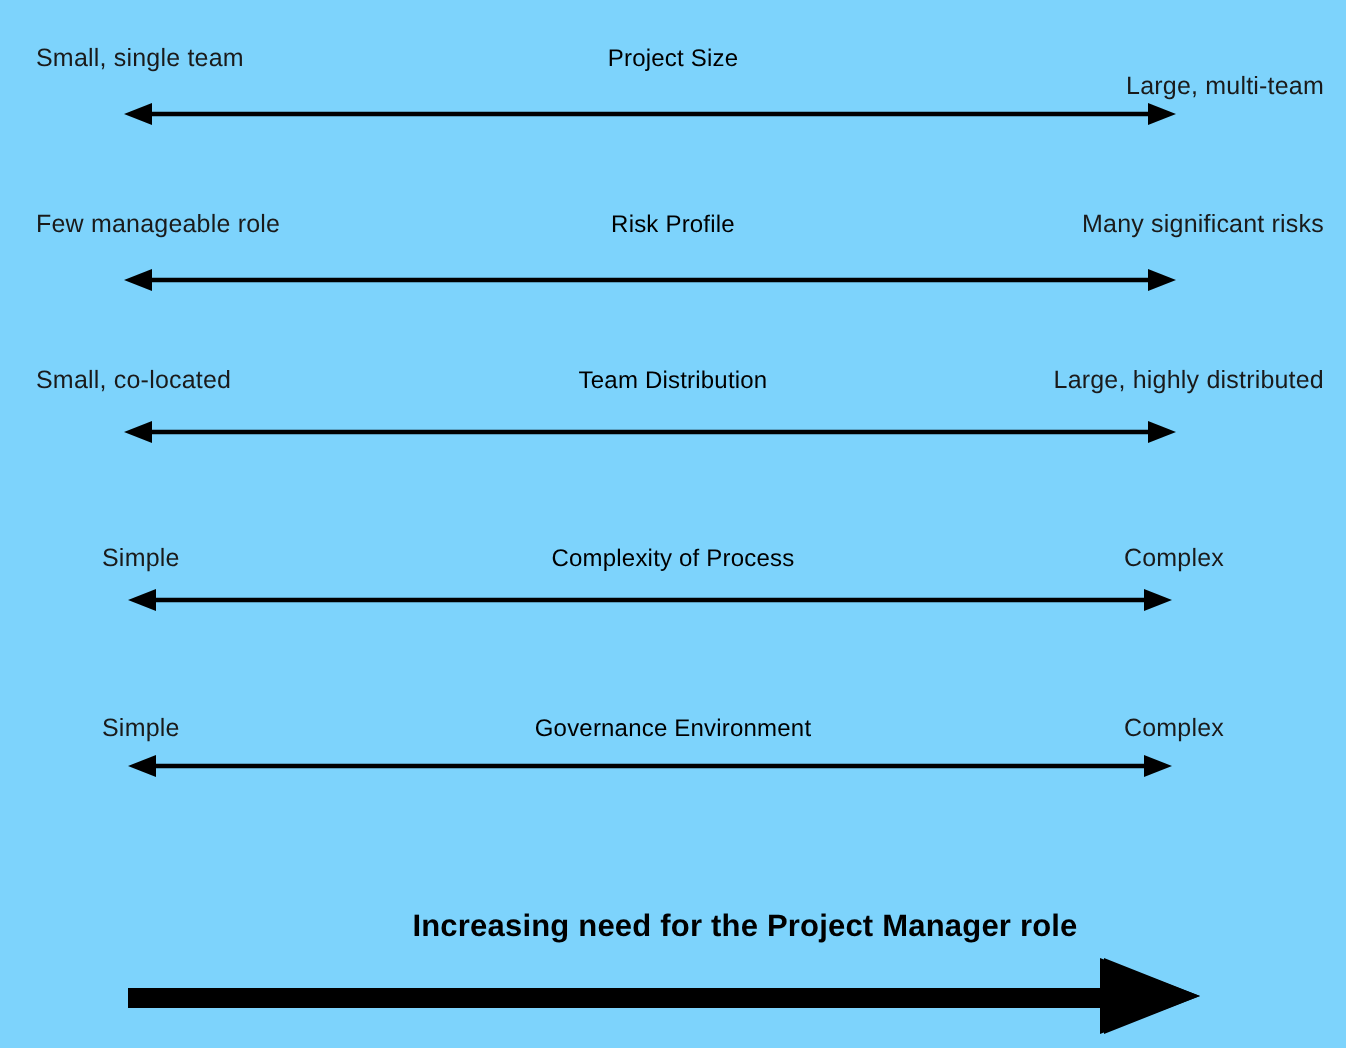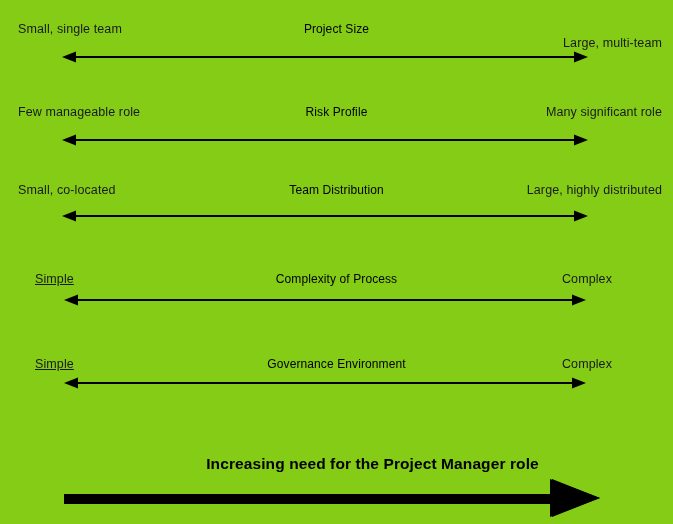--- a/index.html
+++ b/index.html
@@ -9,21 +9,21 @@
     background: #ffffff;
   }
   body {
     font-family: "Liberation Sans", sans-serif;
     color: #000000;
   }
   #diagram {
     position: relative;
     width: 673px;
     height: 524px;
-    background: #84cc16;
+    background: #7dd3fc;
     overflow: hidden;
   }
   .scale-row {
     position: absolute;
     left: 0;
     width: 673px;
   }
   .label-left,
   .label-right,
   .label-center {
@@ -39,21 +39,21 @@
   .label-center {
     left: 0;
     width: 673px;
     text-align: center;
     font-size: 12px;
     line-height: 20px;
     color: #000000;
     letter-spacing: 0.1px;
   }
   
-  .row-narrow .label-left  { left: 35px; text-decoration: underline; }
+  .row-narrow .label-left  { left: 51px; }
   .row-narrow .label-right { right: 61px; }
   .row-wide .label-right   { right: 11px; }
 
   .axis {
     position: absolute;
     height: 16px;
   }
   .axis svg { display: block; }
 
   .big-arrow-wrap {
@@ -93,21 +93,21 @@
         <line x1="10" y1="8" x2="520" y2="8" stroke="#000000" stroke-width="2.2"></line>
         <polygon points="2,8 16,2.5 16,13.5" fill="#000000"></polygon>
         <polygon points="528,8 514,2.5 514,13.5" fill="#000000"></polygon>
       </svg>
     </div>
   </div>
 
   <div class="scale-row row-wide" style="top:103px;">
     <div class="label-left" style="top:2px;">Few manageable role</div>
     <div class="label-center" style="top:-1px;">Risk Profile</div>
-    <div class="label-right" style="top:2px;">Many significant role</div>
+    <div class="label-right" style="top:2px;">Many significant risks</div>
     <div class="axis" style="left:60px; top:29px; width:530px;">
       <svg width="530" height="16" viewBox="0 0 530 16" aria-hidden="true">
         <line x1="10" y1="8" x2="520" y2="8" stroke="#000000" stroke-width="2.2"></line>
         <polygon points="2,8 16,2.5 16,13.5" fill="#000000"></polygon>
         <polygon points="528,8 514,2.5 514,13.5" fill="#000000"></polygon>
       </svg>
     </div>
   </div>
 
   <div class="scale-row row-wide" style="top:180px;">

